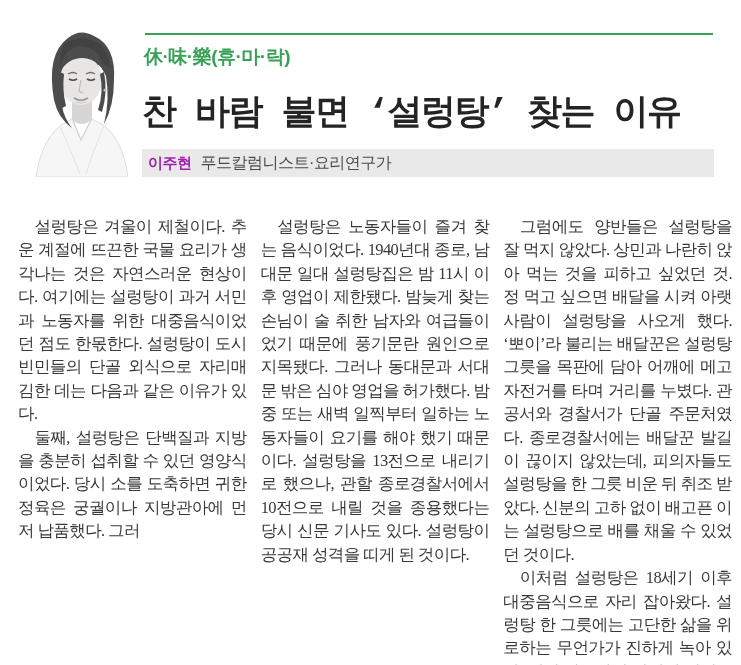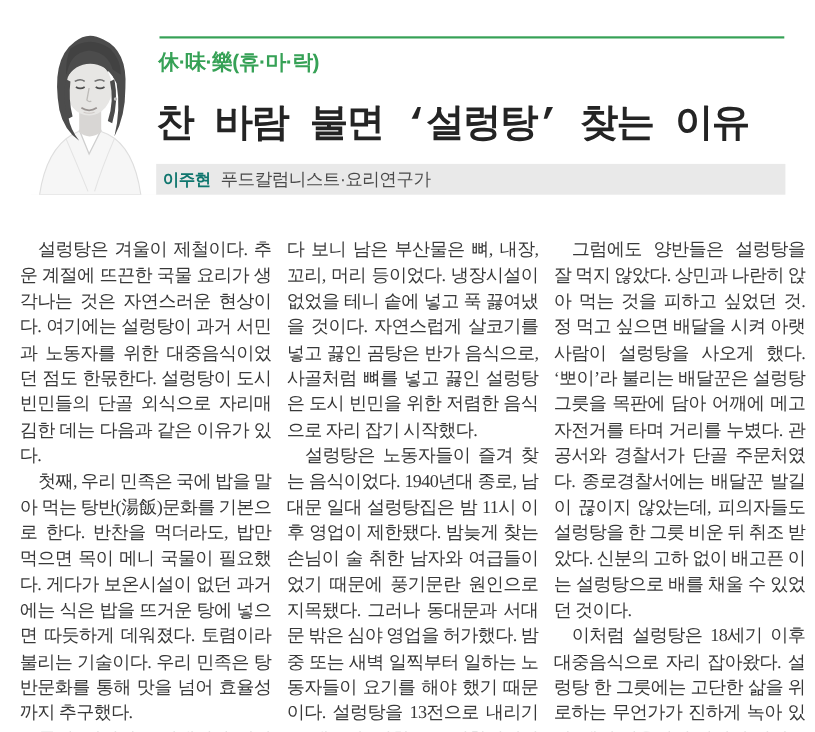--- a/index.html
+++ b/index.html
@@ -29,21 +29,21 @@
     white-space:nowrap;
   }
   .byline-bar{
     position:absolute;left:28px;top:149px;width:686px;height:28px;
     background:var(--bar-bg,#e9e9e9);
     display:flex;align-items:center;
     padding-left:120px;box-sizing:border-box;
     font-family:"Liberation Sans","DejaVu Sans",sans-serif;
   }
   .author-name{
-    font-size:15px;font-weight:700;color:#0f766e;letter-spacing:-0.5px;
+    font-size:15px;font-weight:700;color:#a21caf;letter-spacing:-0.5px;
   }
   .author-role{
     margin-left:9px;font-size:16px;color:var(--role-color,#4a4a4a);letter-spacing:-0.5px;
   }
   .author-photo{
     position:absolute;left:20px;top:14px;width:122px;height:163px;
     background:#ffffff;z-index:2;
   }
   
   .article-body{
@@ -107,26 +107,24 @@
     <div class="byline-bar">
       <span class="author-name">이주현</span>
       <span class="author-role">푸드칼럼니스트·요리연구가</span>
     </div>
   </div>
 
   <div class="article-body">
 
     <div class="text-column">
       <p class="para indent">설렁탕은 겨울이 제철이다. 추운 계절에 뜨끈한 국물 요리가 생각나는 것은 자연스러운 현상이다. 여기에는 설렁탕이 과거 서민과 노동자를 위한 대중음식이었던 점도 한몫한다. 설렁탕이 도시 빈민들의 단골 외식으로 자리매김한 데는 다음과 같은 이유가 있다.</p>
-      <p class="para indent">첫째, 우리 민족은 국에 밥을 말아 먹는 탕반(湯飯)문화를 기본으로 한다. 반찬을 먹더라도, 밥만 먹으면 목이 메니 국물이 필요했다. 게다가 보온시설이 없던 과거에는 식은 밥을 뜨거운 탕에 넣으면 따듯하게 데워졌다. 토렴이라 불리는 기술이다. 우리 민족은 탕반문화를 통해 맛을 넘어 효율성까지 추구했다.</p>
       <p class="para indent">둘째, 설렁탕은 단백질과 지방을 충분히 섭취할 수 있던 영양식이었다. 당시 소를 도축하면 귀한 정육은 궁궐이나 지방관아에 먼저 납품했다. 그러</p>
     </div>
 
     <div class="text-column">
-      <p class="para">다 보니 남은 부산물은 뼈, 내장, 꼬리, 머리 등이었다. 냉장시설이 없었을 테니 솥에 넣고 푹 끓여냈을 것이다. 자연스럽게 살코기를 넣고 끓인 곰탕은 반가 음식으로, 사골처럼 뼈를 넣고 끓인 설렁탕은 도시 빈민을 위한 저렴한 음식으로 자리 잡기 시작했다.</p>
       <p class="para indent">설렁탕은 노동자들이 즐겨 찾는 음식이었다. 1940년대 종로, 남대문 일대 설렁탕집은 밤 11시 이후 영업이 제한됐다. 밤늦게 찾는 손님이 술 취한 남자와 여급들이었기 때문에 풍기문란 원인으로 지목됐다. 그러나 동대문과 서대문 밖은 심야 영업을 허가했다. 밤중 또는 새벽 일찍부터 일하는 노동자들이 요기를 해야 했기 때문이다. 설렁탕을 13전으로 내리기로 했으나, 관할 종로경찰서에서 10전으로 내릴 것을 종용했다는 당시 신문 기사도 있다. 설렁탕이 공공재 성격을 띠게 된 것이다.</p>
     </div>
 
     <div class="text-column">
       <p class="para indent">그럼에도 양반들은 설렁탕을 잘 먹지 않았다. 상민과 나란히 앉아 먹는 것을 피하고 싶었던 것. 정 먹고 싶으면 배달을 시켜 아랫사람이 설렁탕을 사오게 했다. ‘뽀이’라 불리는 배달꾼은 설렁탕 그릇을 목판에 담아 어깨에 메고 자전거를 타며 거리를 누볐다. 관공서와 경찰서가 단골 주문처였다. 종로경찰서에는 배달꾼 발길이 끊이지 않았는데, 피의자들도 설렁탕을 한 그릇 비운 뒤 취조 받았다. 신분의 고하 없이 배고픈 이는 설렁탕으로 배를 채울 수 있었던 것이다.</p>
       <p class="para indent">이처럼 설렁탕은 18세기 이후 대중음식으로 자리 잡아왔다. 설렁탕 한 그릇에는 고단한 삶을 위로하는 무언가가 진하게 녹아 있다. 왠지 마음까지 차갑게 시려오는 이 계절, 자연스럽게 설렁탕이 떠오르는 이유일 것이다.</p>
     </div>
 
   </div>
 </div>

